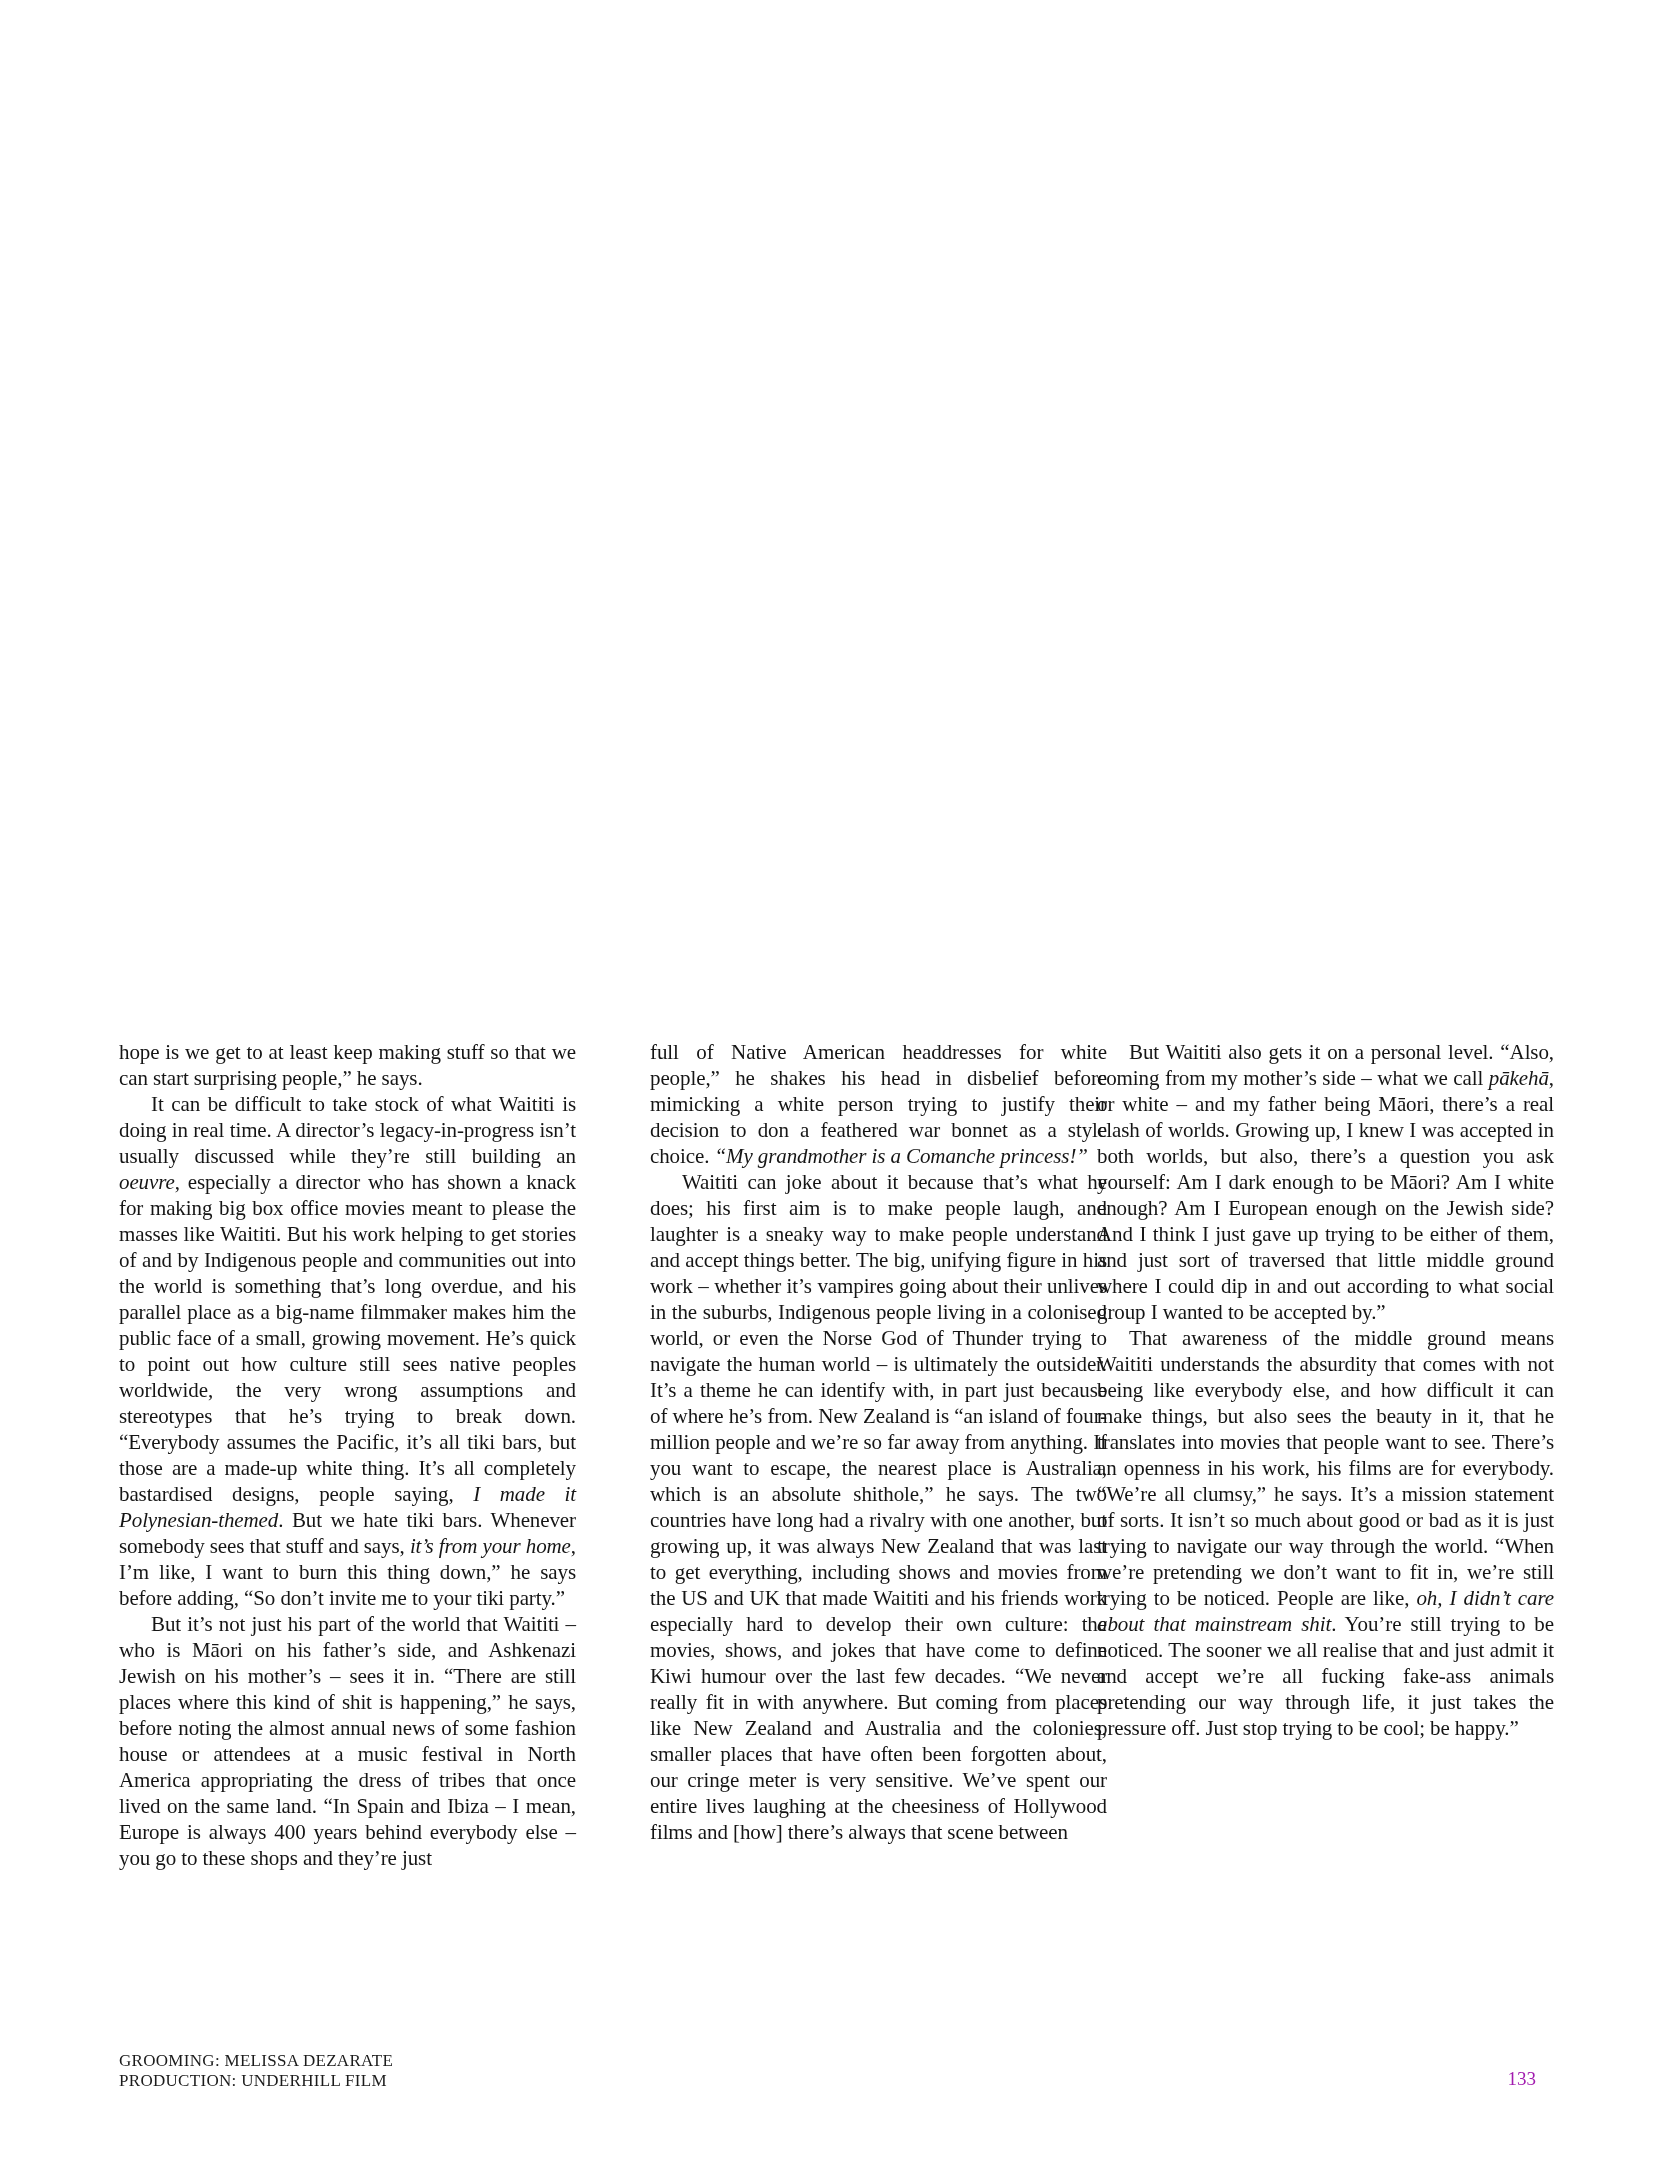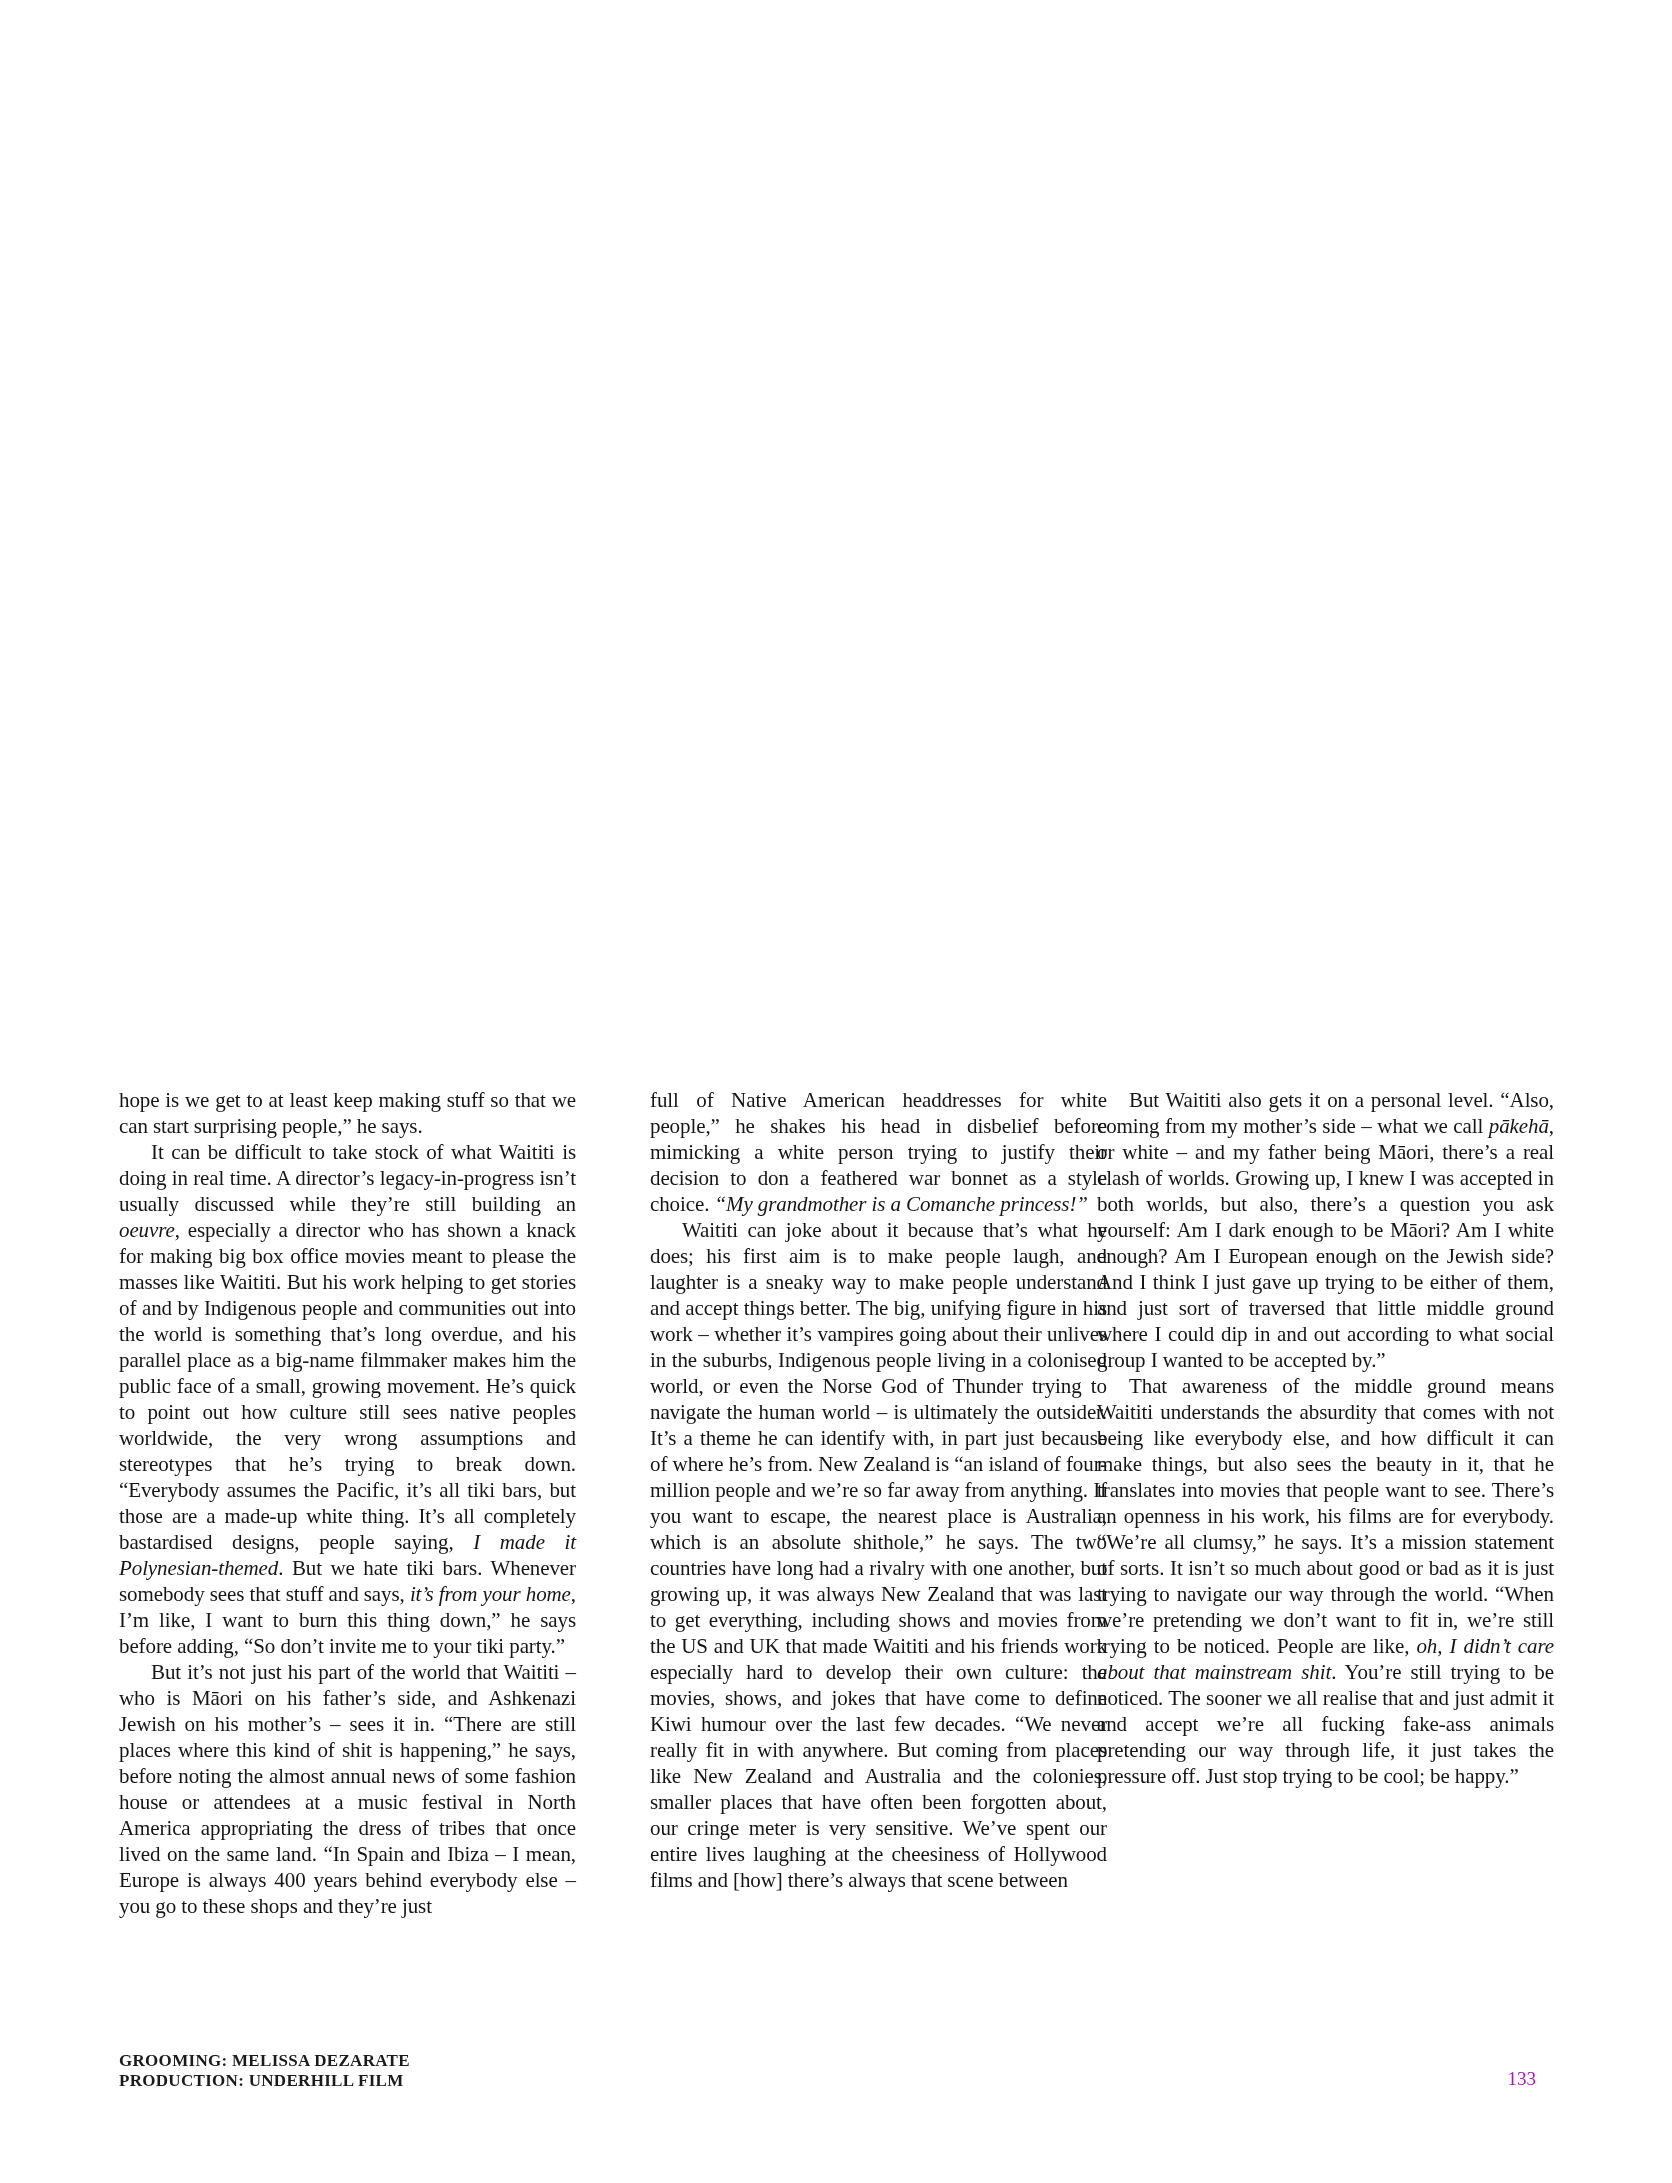--- a/index.html
+++ b/index.html
@@ -10,21 +10,21 @@
   body {
     position: relative;
     width: 1672px;
     height: 2183px;
     font-family: "Liberation Serif", "DejaVu Serif", serif;
     color: #151515;
     overflow: hidden;
   }
   .column {
     position: absolute;
-    top: 1087px;
+    top: 1039px;
     width: 457px;
     font-size: 21px;
     line-height: 26px;
     text-align: justify;
     letter-spacing: -0.1px;
   }
   .column-1 { left: 119px; }
   .column-2 { left: 613px; margin-left: 37px; }
   .column-3 { left: 1097px; }
   .column p { margin: 0; }
@@ -33,21 +33,21 @@
   .credits {
     position: absolute;
     left: 119px;
     top: 2051px;
     font-size: 17px;
     line-height: 20.4px;
     letter-spacing: 0.3px;
     color: #1b1b1b;
     text-transform: uppercase;
   }
-  .credits div { white-space: nowrap; font-weight: bold; }
+  .credits div { white-space: nowrap; }
   .page-number {
     position: absolute;
     top: 2067px;
     right: 136px;
     font-size: 19px;
     line-height: 23px;
     color: #a21caf;
   }
 </style>
 </head>

